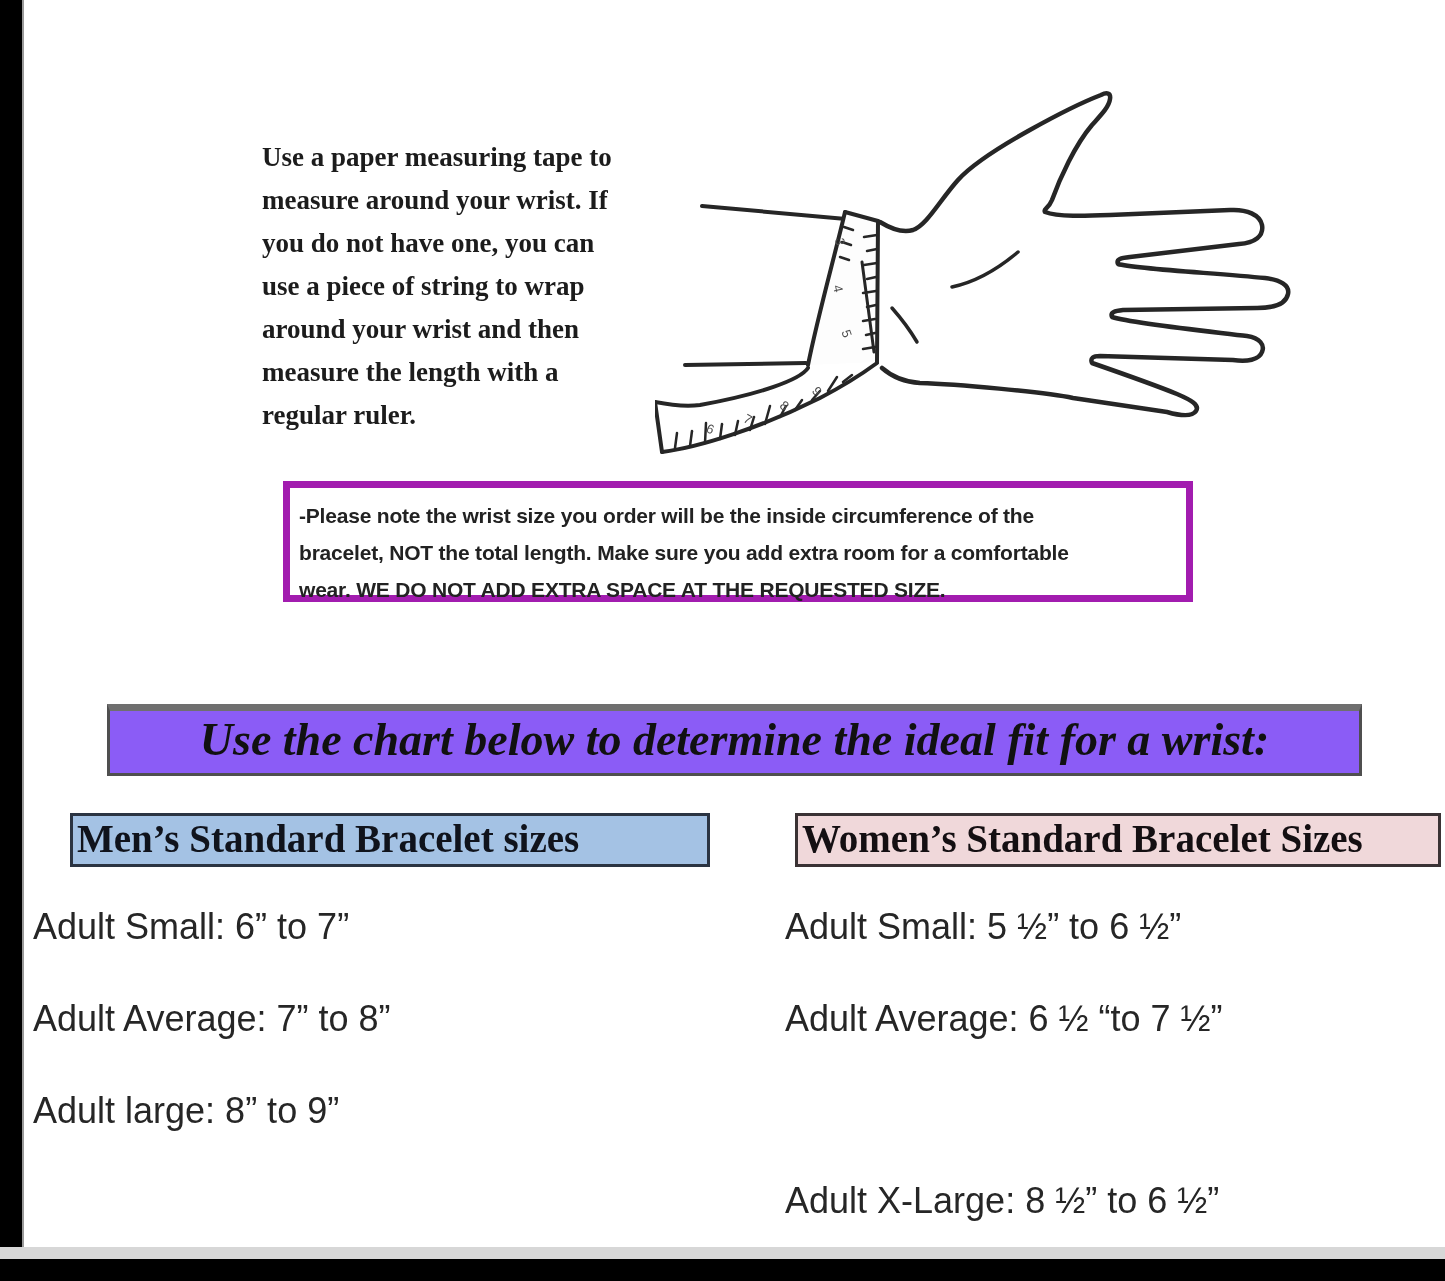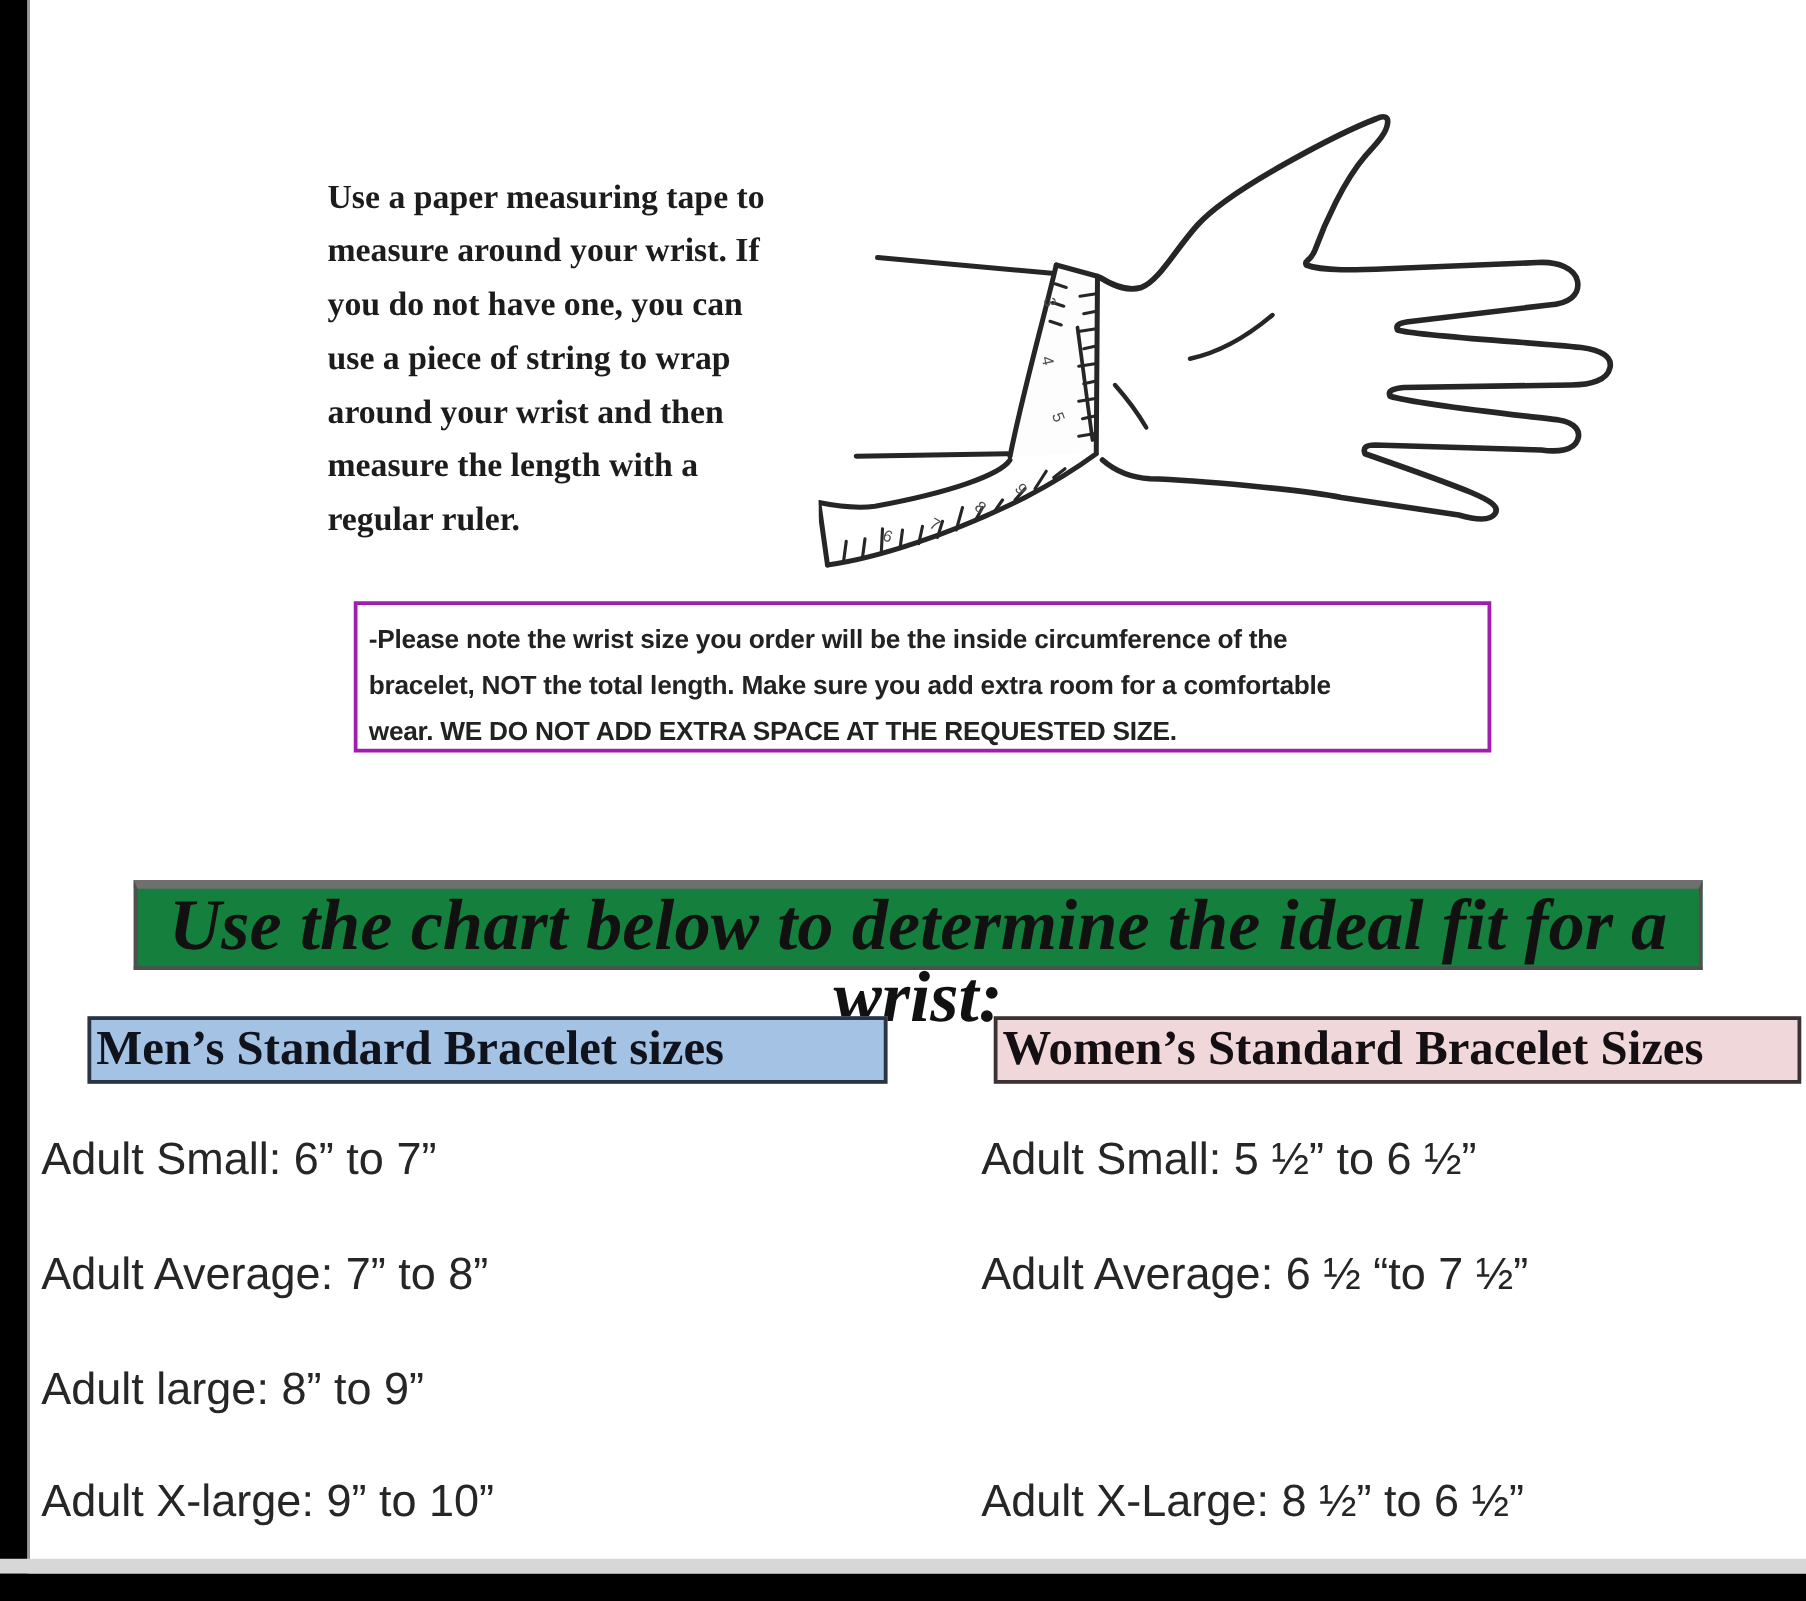--- a/index.html
+++ b/index.html
@@ -9,28 +9,28 @@
   .left-bar{position:absolute;left:0;top:0;width:22px;height:100%;background:#000;}
   .left-bar-edge{position:absolute;left:22px;top:0;width:2px;height:100%;background:#9a9a9a;}
   .bottom-strip{position:absolute;left:0;top:1247px;width:100%;height:12px;background:#d7d7d7;}
   .bottom-bar{position:absolute;left:0;top:1259px;width:100%;height:22px;background:#000;}
   
   .intro{position:absolute;left:262px;top:136px;width:430px;
          font-family:"Liberation Serif",serif;font-weight:bold;font-size:27px;line-height:43px;
          color:#1c1c1c;white-space:pre-line;}
   
   .note{position:absolute;left:283px;top:481px;width:910px;height:121px;box-sizing:border-box;
-        border:3px solid #a21caf;padding:9px 8px 0 9px;background:#fff;
+        border:7px solid #a21caf;padding:9px 8px 0 9px;background:#fff;
         font-weight:bold;font-size:21px;line-height:37px;letter-spacing:-0.2px;
         color:#222;white-space:pre-line;}
   
   .banner{position:absolute;left:107px;top:704px;width:1255px;height:72px;box-sizing:border-box;
-          background:#15803d;border:3px solid #4f4f4f;border-top:7px solid #6f6f6f;
+          background:#8b5cf6;border:3px solid #4f4f4f;border-top:7px solid #6f6f6f;
           font-family:"Liberation Serif",serif;font-style:italic;font-weight:bold;
-          font-size:58px;line-height:58px;text-align:center;color:#111;}
+          font-size:46px;line-height:58px;text-align:center;color:#111;}
   
   .hdr{position:absolute;top:813px;height:54px;box-sizing:border-box;
        font-family:"Liberation Serif",serif;font-weight:bold;font-size:39px;line-height:46px;
        padding-left:4px;white-space:nowrap;overflow:hidden;}
   .hdr-men{left:30px;width:640px;background:#a4c2e4;border:3px solid #2b3442;color:#10131c;margin-left:40px;}
   .hdr-women{left:795px;width:646px;background:#f0d8da;border:3px solid #3a3234;color:#140f12;}
   
   .size-item{position:absolute;font-size:36px;line-height:46px;color:#262626;white-space:nowrap;}
   .col-men{left:33px;}
   .col-women{left:785px;}
@@ -155,21 +155,20 @@
 wear. WE DO NOT ADD EXTRA SPACE AT THE REQUESTED SIZE.</div>
 
   <div class="banner">Use the chart below to determine the ideal fit for a wrist:</div>
 
   <div class="hdr hdr-men">Men’s Standard Bracelet sizes</div>
   <div class="hdr hdr-women">Women’s Standard Bracelet Sizes</div>
 
   <div class="size-item col-men row0">Adult Small: 6” to 7”</div>
   <div class="size-item col-men row1">Adult Average: 7” to 8”</div>
   <div class="size-item col-men row2">Adult large: 8” to 9”</div>
-  <div class="size-item col-men row3">Adult X-large: 9” to 10”</div>
 
   <div class="size-item col-women row0">Adult Small: 5 ½” to 6 ½”</div>
   <div class="size-item col-women row1">Adult Average: 6 ½ “to 7 ½”</div>
   <div class="size-item col-women row3">Adult X-Large: 8 ½” to 6 ½”</div>
 
   <div class="bottom-strip"></div>
   <div class="bottom-bar"></div>
 
 </div>
 

